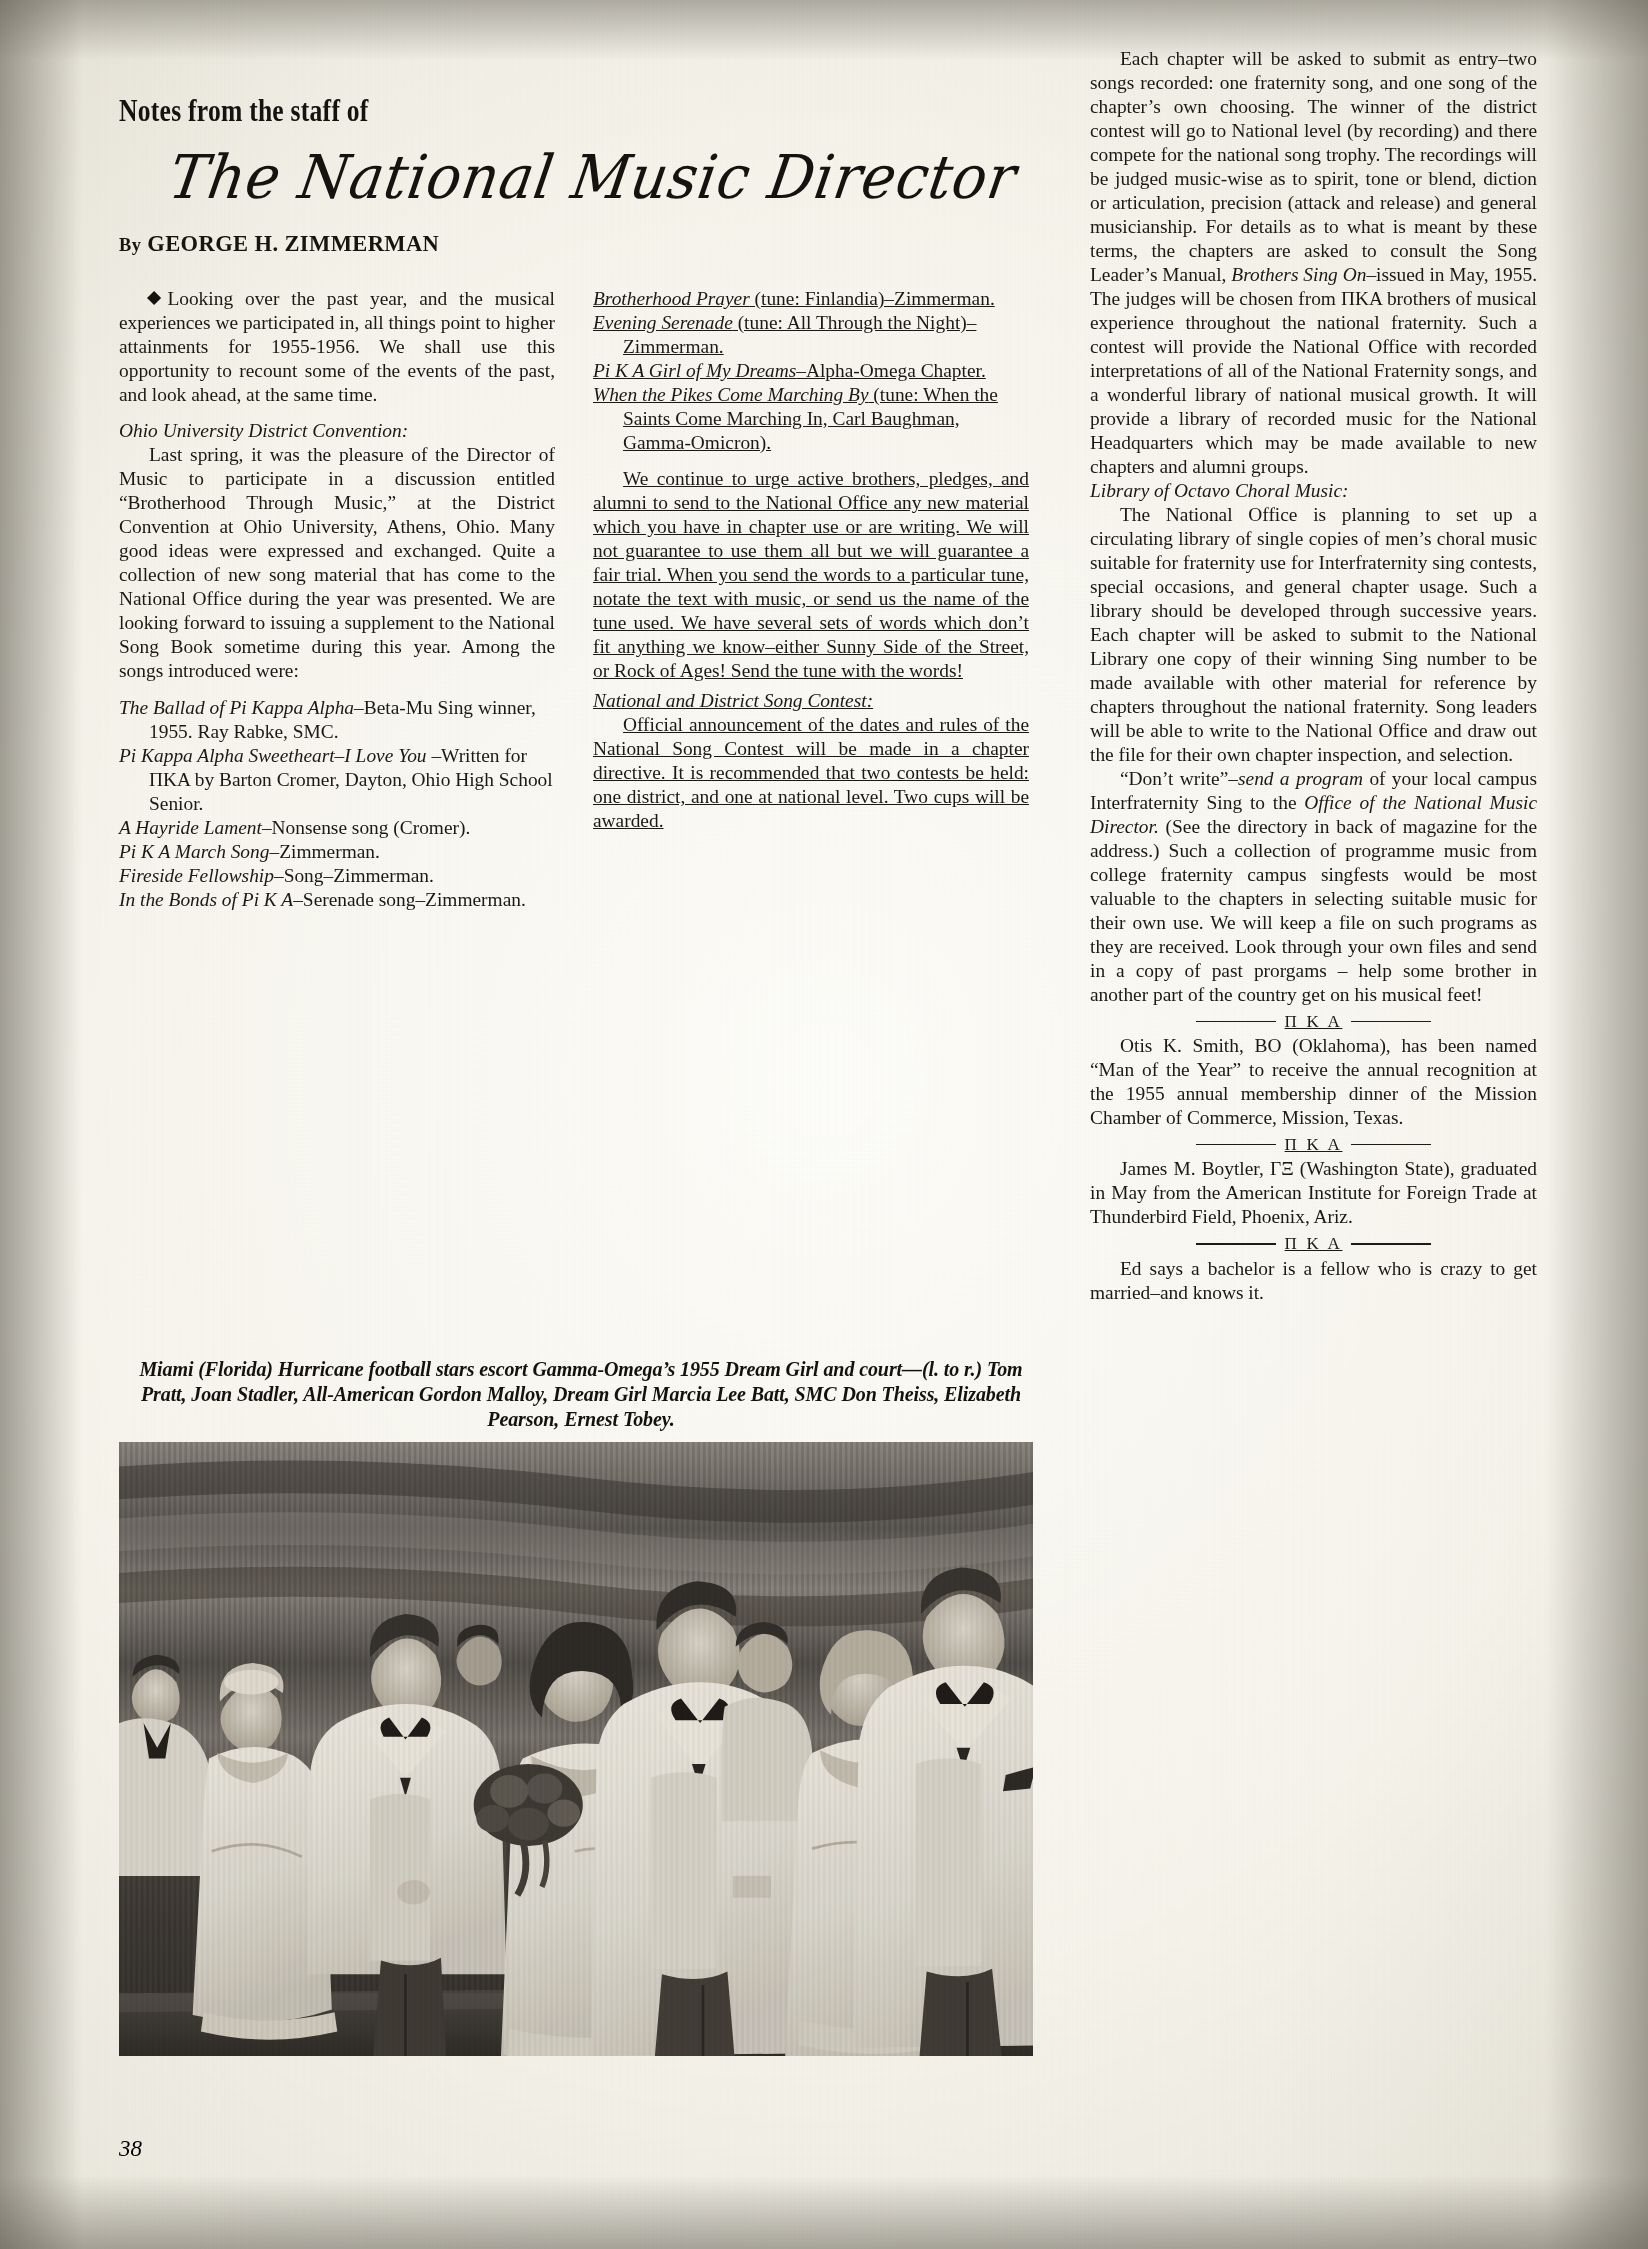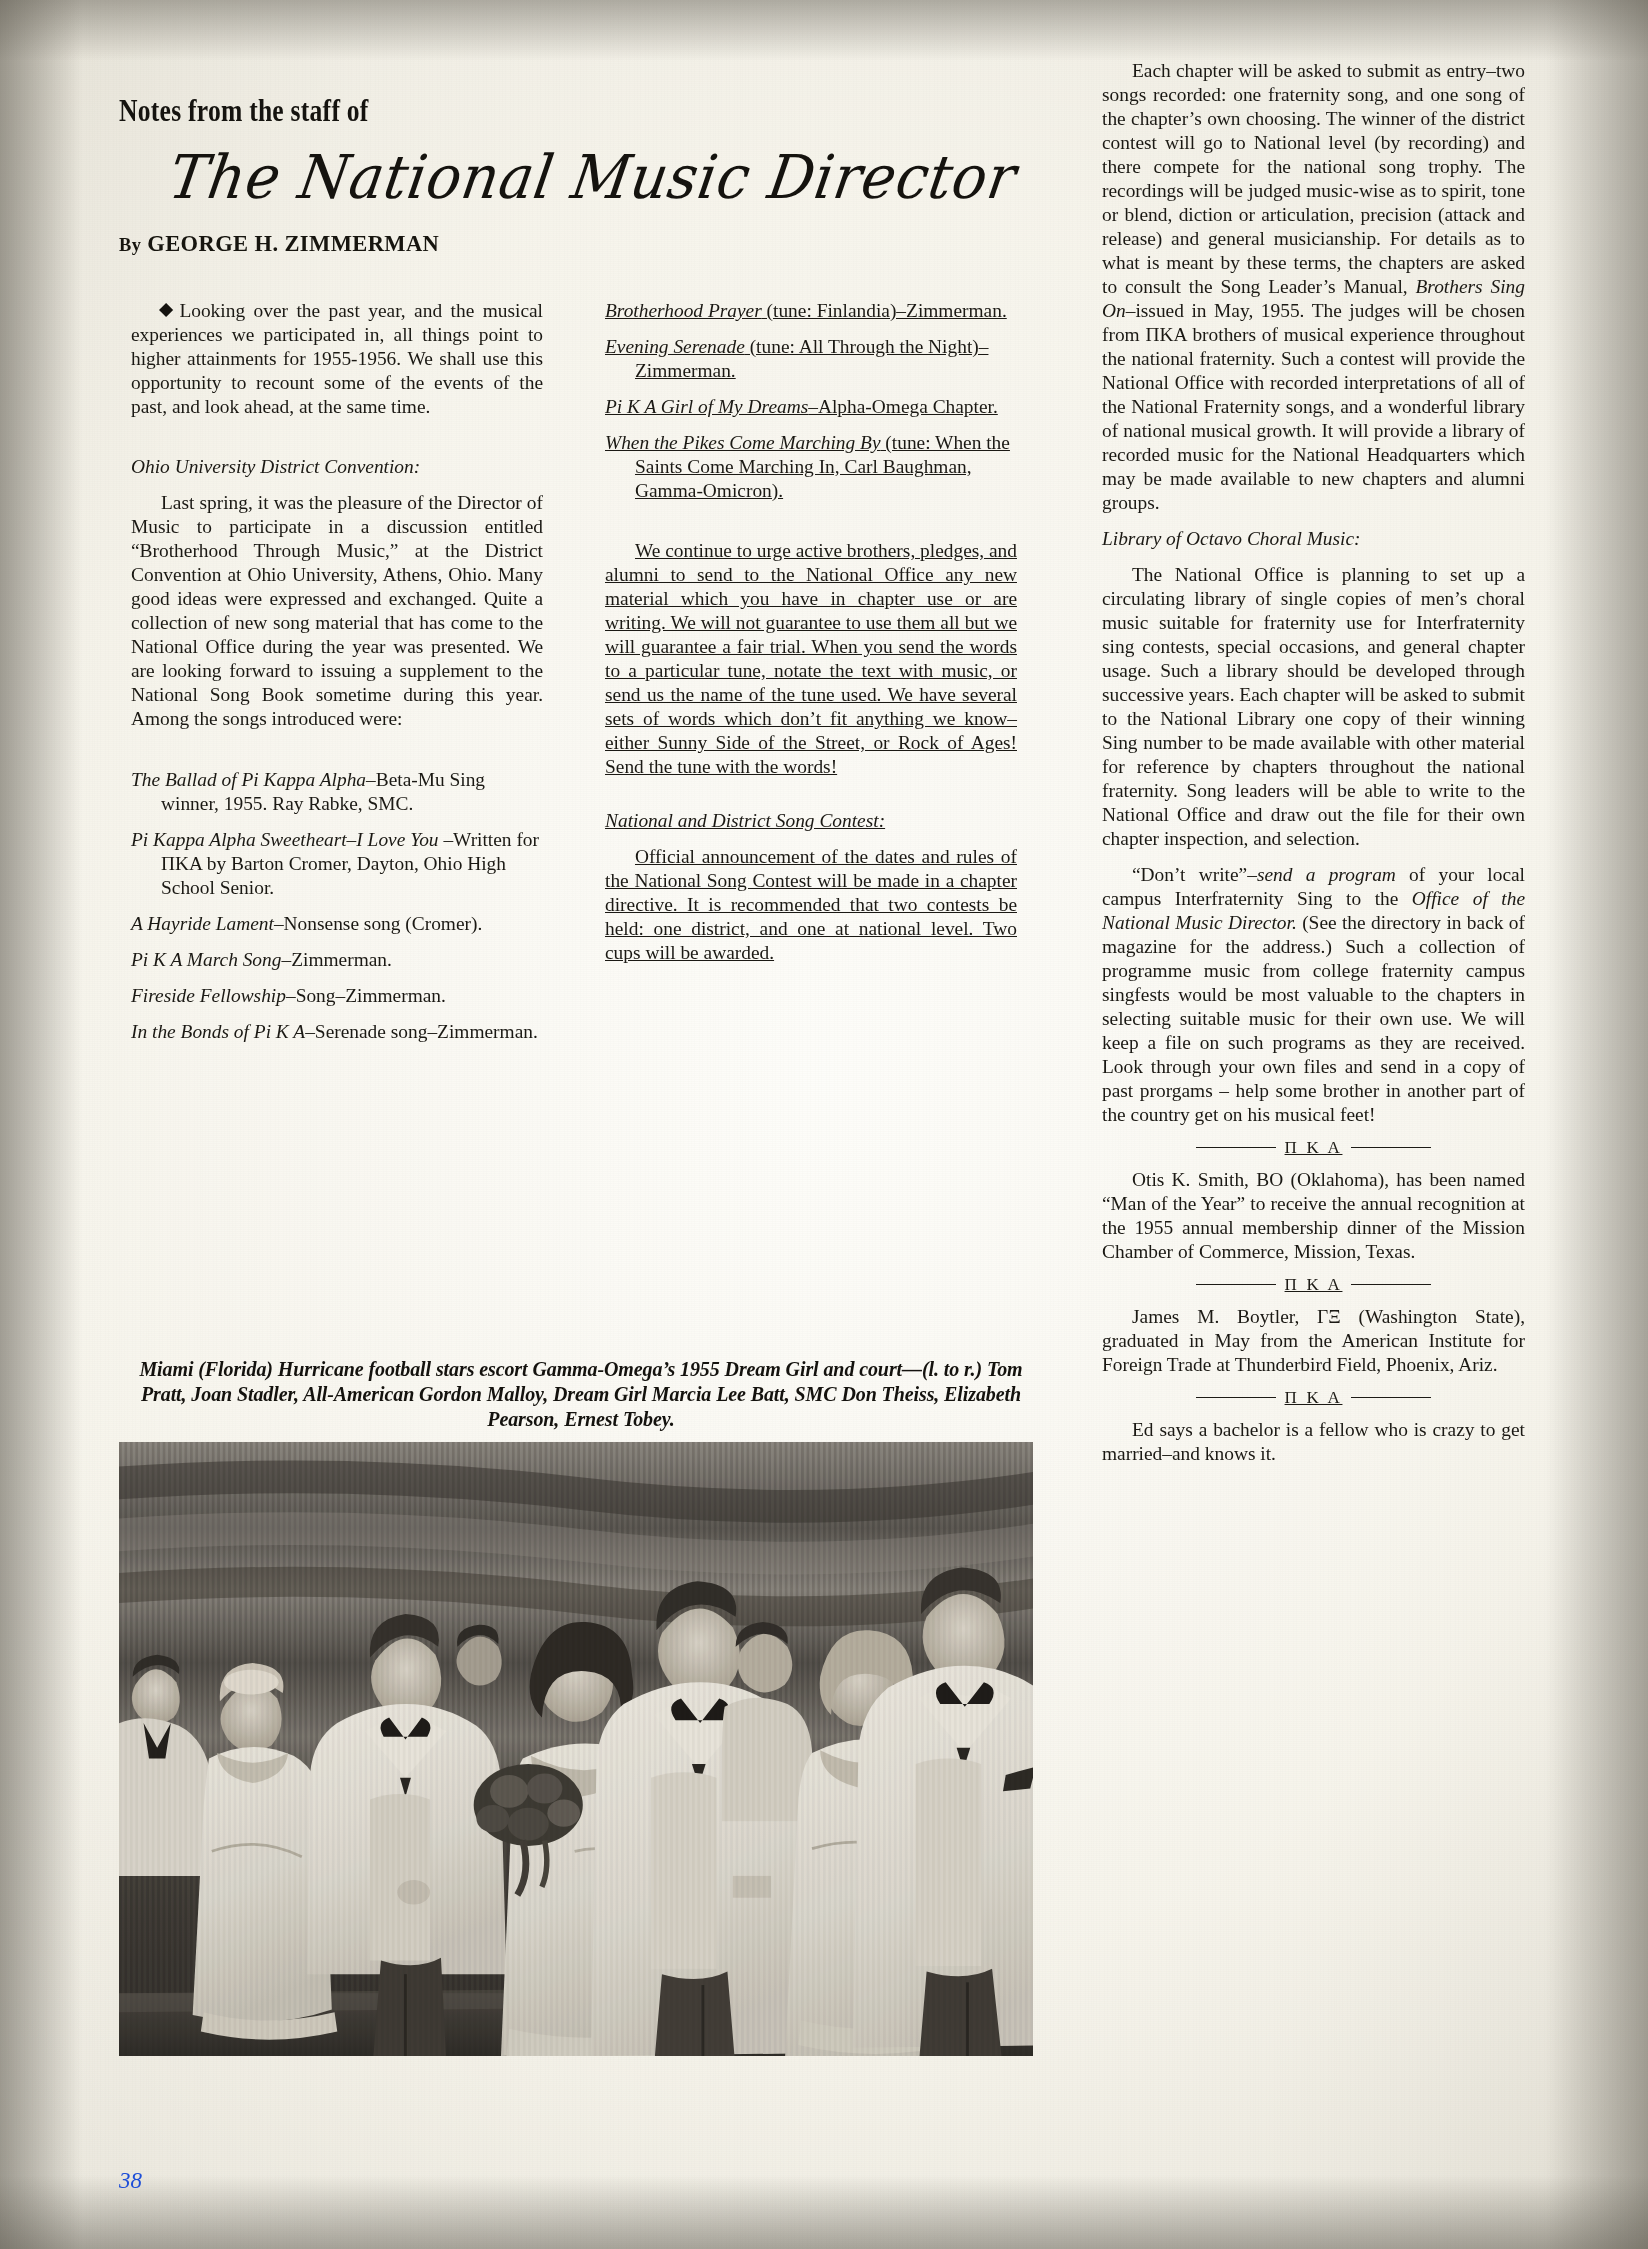--- a/index.html
+++ b/index.html
@@ -108,21 +108,21 @@
 
   
   .col {
     position: absolute;
     font-size: 19.4px;
     line-height: 24px;
     text-align: justify;
     color: #1b1914;
     -webkit-font-smoothing: none;
   }
-  .col p { margin: 12px; }
+  .col p { margin: 0; }
   .col p.indent { text-indent: 30px; }
   .sub-head {
     font-style: italic;
     text-align: left;
     margin-top: 2px;
   }
   .song {
     text-align: left;
     padding-left: 30px;
     text-indent: -30px;
@@ -194,22 +194,21 @@
     white-space: nowrap;
   }
 
   
   .folio {
     position: absolute;
     left: 0;
     top: 2054px;
     font-style: italic;
     font-size: 23px;
-    color: #1d4ed8;
-    margin-top: 32px;
+    color: #000000;
   }
 </style>
 </head>
 <body>
 
 <div class="page">
   <div class="paper"></div>
   <div class="grain"></div>
   <div class="edge-dark-top"></div>
   <div class="edge-dark-left"></div>

